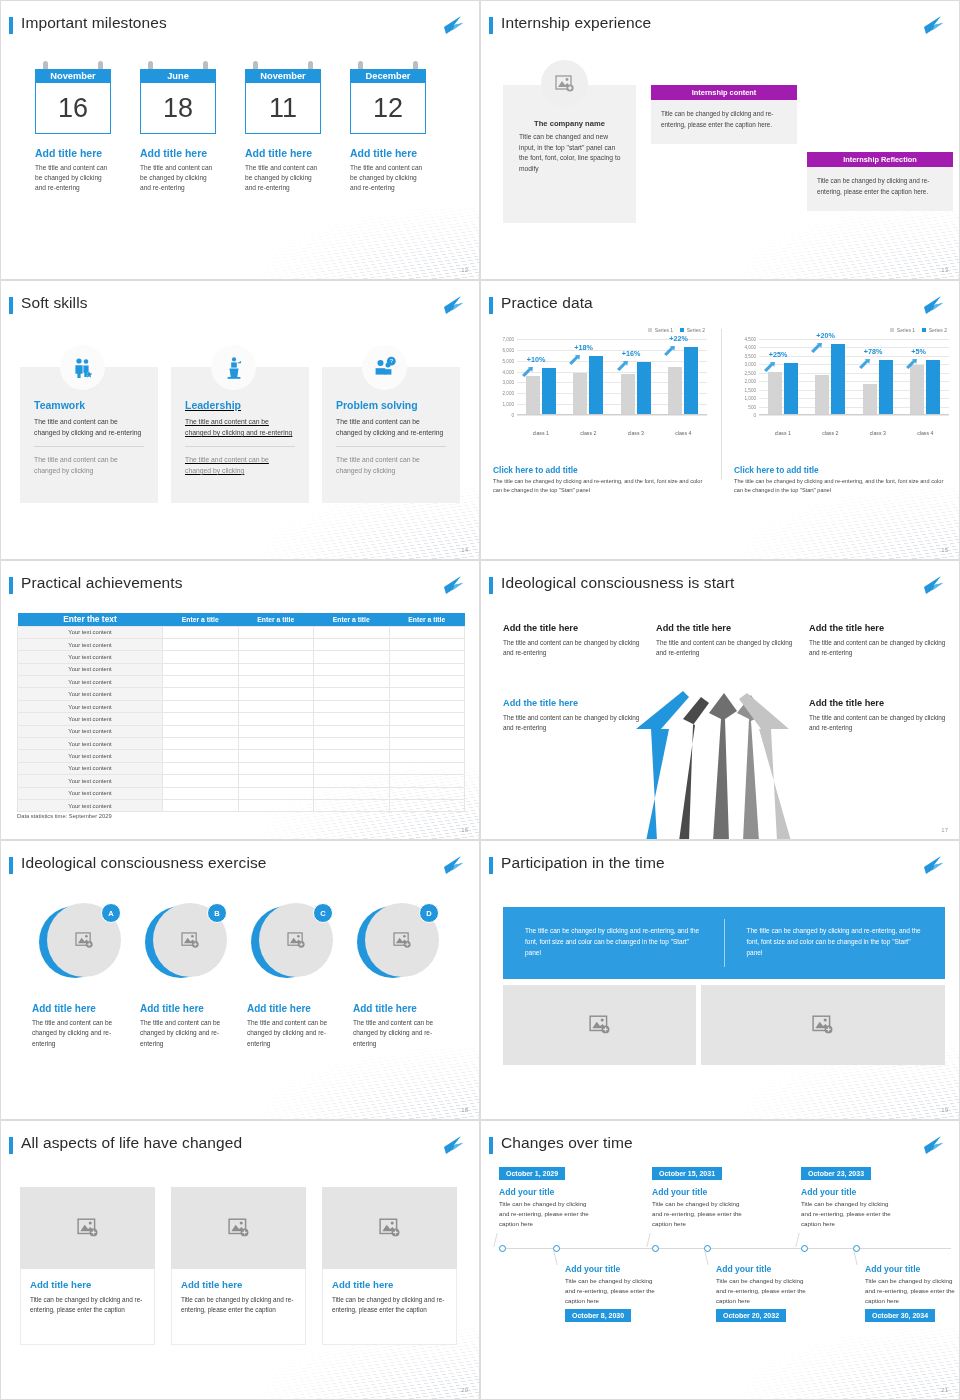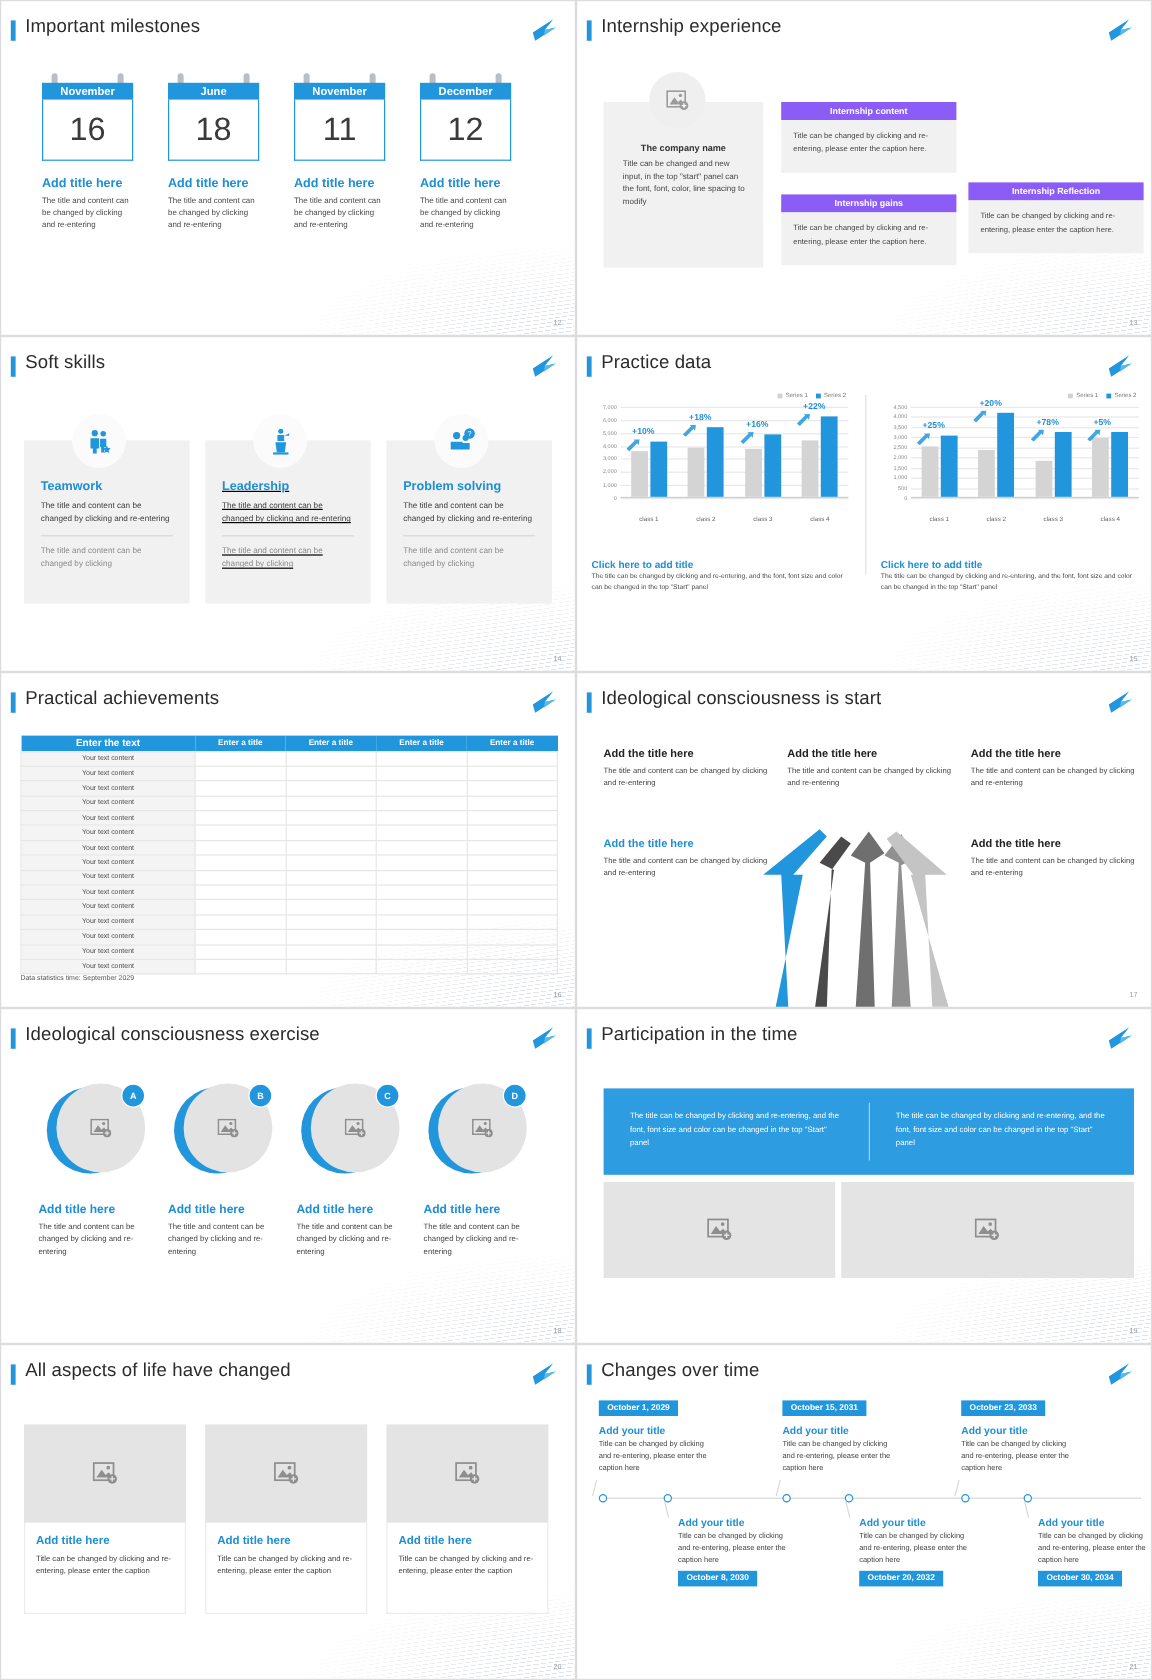--- a/index.html
+++ b/index.html
@@ -61,21 +61,21 @@
 
   
   .comp-card { position: absolute; left: 22px; top: 84px; width: 133px; height: 138px; background: #f1f1f1; }
   .comp-ph {
     position: absolute; left: 60px; top: 59px; width: 47px; height: 47px; border-radius: 50%;
     background: #efefef; display: flex; align-items: center; justify-content: center;
   }
   .comp-name { position: absolute; left: 22px; top: 118px; width: 133px; text-align: center; font-size: 7.6px; font-weight: bold; color: #333; }
   .comp-txt { position: absolute; left: 38px; top: 131px; width: 106px; font-size: 6.7px; color: #444; line-height: 1.6; }
   .ic-cell { position: absolute; width: 146px; }
-  .ic-head { height: 15px; background: #8b5cf6; color: #fff; font-size: 7.4px; font-weight: bold; display: flex; align-items: center; justify-content: center; }
+  .ic-head { height: 15px; background: #a21caf; color: #fff; font-size: 7.4px; font-weight: bold; display: flex; align-items: center; justify-content: center; }
   .ic-body { height: 44px; background: #f1f1f1; padding: 9px 10px 0; font-size: 6.4px; color: #444; line-height: 1.65; }
 
   
   .skill { position: absolute; top: 86px; width: 138px; height: 136px; background: #f1f1f1; }
   .skill-ic {
     position: absolute; top: -22px; left: 40px; width: 45px; height: 45px; border-radius: 50%;
     background: #fbfbfb; display: flex; align-items: center; justify-content: center;
   }
   .skill h3 { margin: 32px 0 0 14px; font-size: 10.5px; color: #1e8fd5; }
   .skill .p1 { margin: 5px 14px 0; font-size: 6.8px; color: #3c3c3c; line-height: 1.62; }
@@ -225,24 +225,20 @@
           <circle cx="12" cy="4.5" r="1.4" fill="#9a9a9a"></circle>
           <circle cx="15" cy="13" r="3.6" fill="#9a9a9a"></circle>
           <path d="M15 11 v4 M13 13 h4" stroke="#fff" stroke-width="1.1"></path>
         </svg>
     </div>
     <div class="comp-name">The company name</div>
     <div class="comp-txt">Title can be changed and new input, in the top "start" panel can the font, font, color, line spacing to modify</div>
 
     <div class="ic-cell" style="left:170px; top:84px;">
       <div class="ic-head">Internship content</div>
-      <div class="ic-body">Title can be changed by clicking and re-entering, please enter the caption here.</div>
-    </div>
-    <div class="ic-cell" style="left:170px; top:161px;">
-      <div class="ic-head">Internship gains</div>
       <div class="ic-body">Title can be changed by clicking and re-entering, please enter the caption here.</div>
     </div>
     <div class="ic-cell" style="left:326px; top:151px;">
       <div class="ic-head">Internship Reflection</div>
       <div class="ic-body">Title can be changed by clicking and re-entering, please enter the caption here.</div>
     </div>
     <div class="pnum">13</div>
   </div>
 
   <div class="slide">

